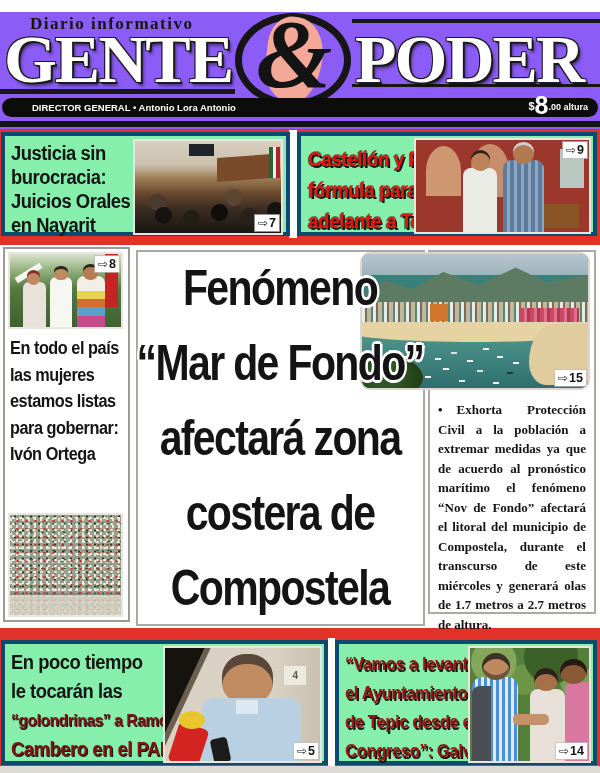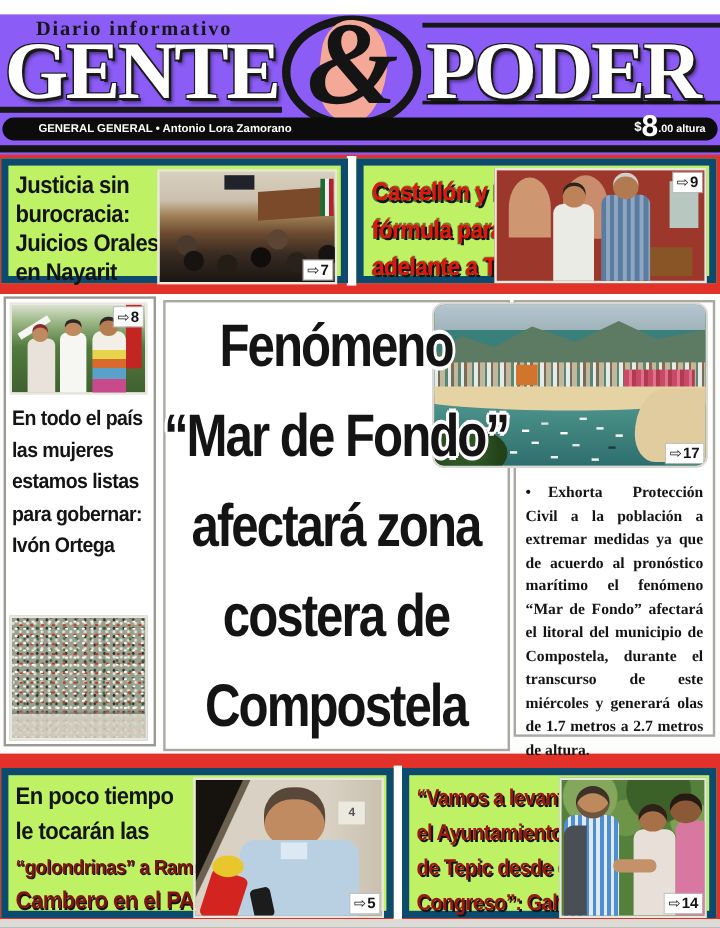--- a/index.html
+++ b/index.html
@@ -61,21 +61,21 @@
   .price-cents  { font-size:9px; margin-bottom:2px; }
   .rule-thick { position:absolute; left:0; top:121px; width:600px; height:6px; background:#141414; }
   
   .band-red    { position:absolute; left:0; top:129px; width:600px; height:637px; background:#e23128; }
   .band-middle { position:absolute; left:0; top:245px; width:600px; height:383px; background:#fdfdfb; }
   .strip-bottom{ position:absolute; left:0; top:766px; width:600px; height:7px; background:#dddbd6; }
   .gap { position:absolute; background:#fdfdfb; }
   .gap-top    { left:289px; top:130px; width:8px; height:108px; }
   .gap-bottom { left:328px; top:638px; width:7px; height:128px; }
   
-  .story-box { position:absolute; background:#bef264; border:6px solid #0c4a6e; }
+  .story-box { position:absolute; background:#86efac; border:4px solid #0c4a6e; }
   .box-tl { left:1px;   top:132px; width:289px; height:104px; }
   .box-tr { left:297px; top:132px; width:300px; height:104px; }
   .box-bl { left:1px;   top:640px; width:327px; height:125px; }
   .box-br { left:335px; top:640px; width:262px; height:125px; }
   .hl { position:absolute; font-weight:800; letter-spacing:-0.5px; white-space:nowrap;
         transform-origin:0 0; }
   .hl div { white-space:nowrap; }
   .hl-tl { left:6px; top:5px; font-size:20px; line-height:24px; color:#141414; transform:scaleX(.92); }
   .hl-tr { left:7px; top:7px; font-size:21px; line-height:31px; color:#e3150c;
            transform:scaleX(.9);
@@ -232,21 +232,21 @@
     <div class="title-word title-gente">GENTE</div>
     <div class="title-word title-poder">PODER</div>
     <div class="emblem">
       <div class="emblem-oval"></div>
       <div class="emblem-map"></div>
       <div class="emblem-amp">&amp;</div>
     </div>
   </div>
 
   <div class="infobar">
-    <span>GENERAL GENERAL • Antonio Lora Zamorano</span>
+    <span>DIRECTOR GENERAL • Antonio Lora Antonio</span>
     <span class="price">
       <span class="price-symbol">$</span>
       <span class="price-amount">8</span>
       <span class="price-cents">.00 altura</span>
     </span>
   </div>
   <div class="rule-thick"></div>
 
   <div class="band-red"></div>
   <div class="band-middle"></div>
@@ -319,38 +319,38 @@
     </div>
     <div class="ph-crowd">
       <div class="pcw-stage"></div>
     </div>
   </div>
 
   <div class="box-main"></div>
 
   <div class="box-summary">
     <div class="summary">
-      <span class="bullet">•</span><span>Exhorta Protección Civil a la población a extremar medidas ya que de acuerdo al pronóstico marítimo el fenómeno “Mar de Fondo” afectará el litoral del municipio de Compostela, durante el transcurso de este miércoles y generará olas de 1.7 metros a 2.7 metros de altura.</span>
+      <span class="bullet">•</span><span>Exhorta Protección Civil a la población a extremar medidas ya que de acuerdo al pronóstico marítimo el fenómeno “Nov de Fondo” afectará el litoral del municipio de Compostela, durante el transcurso de este miércoles y generará olas de 1.7 metros a 2.7 metros de altura.</span>
     </div>
   </div>
 
   <div class="ph-beach">
     <div class="pb-sky"></div>
     <div class="pb-mtn"></div>
     <div class="pb-town"></div>
     <div class="pb-orange"></div>
     <div class="pb-pink"></div>
     <div class="pb-sea"></div>
     <div class="pb-sand"></div>
     <div class="pb-beachR"></div>
     <div class="pb-boats"></div>
     <div class="pb-green"></div>
     <div class="pref pos-br">
       <span class="pref-arrow">⇨</span>
-        <span>17</span>
+        <span>15</span>
     </div>
   </div>
 
   <div class="main-headline">
     <div>Fenómeno</div>
     <div>“Mar de Fondo”</div>
     <div>afectará zona</div>
     <div>costera de</div>
     <div>Compostela</div>
   </div>

